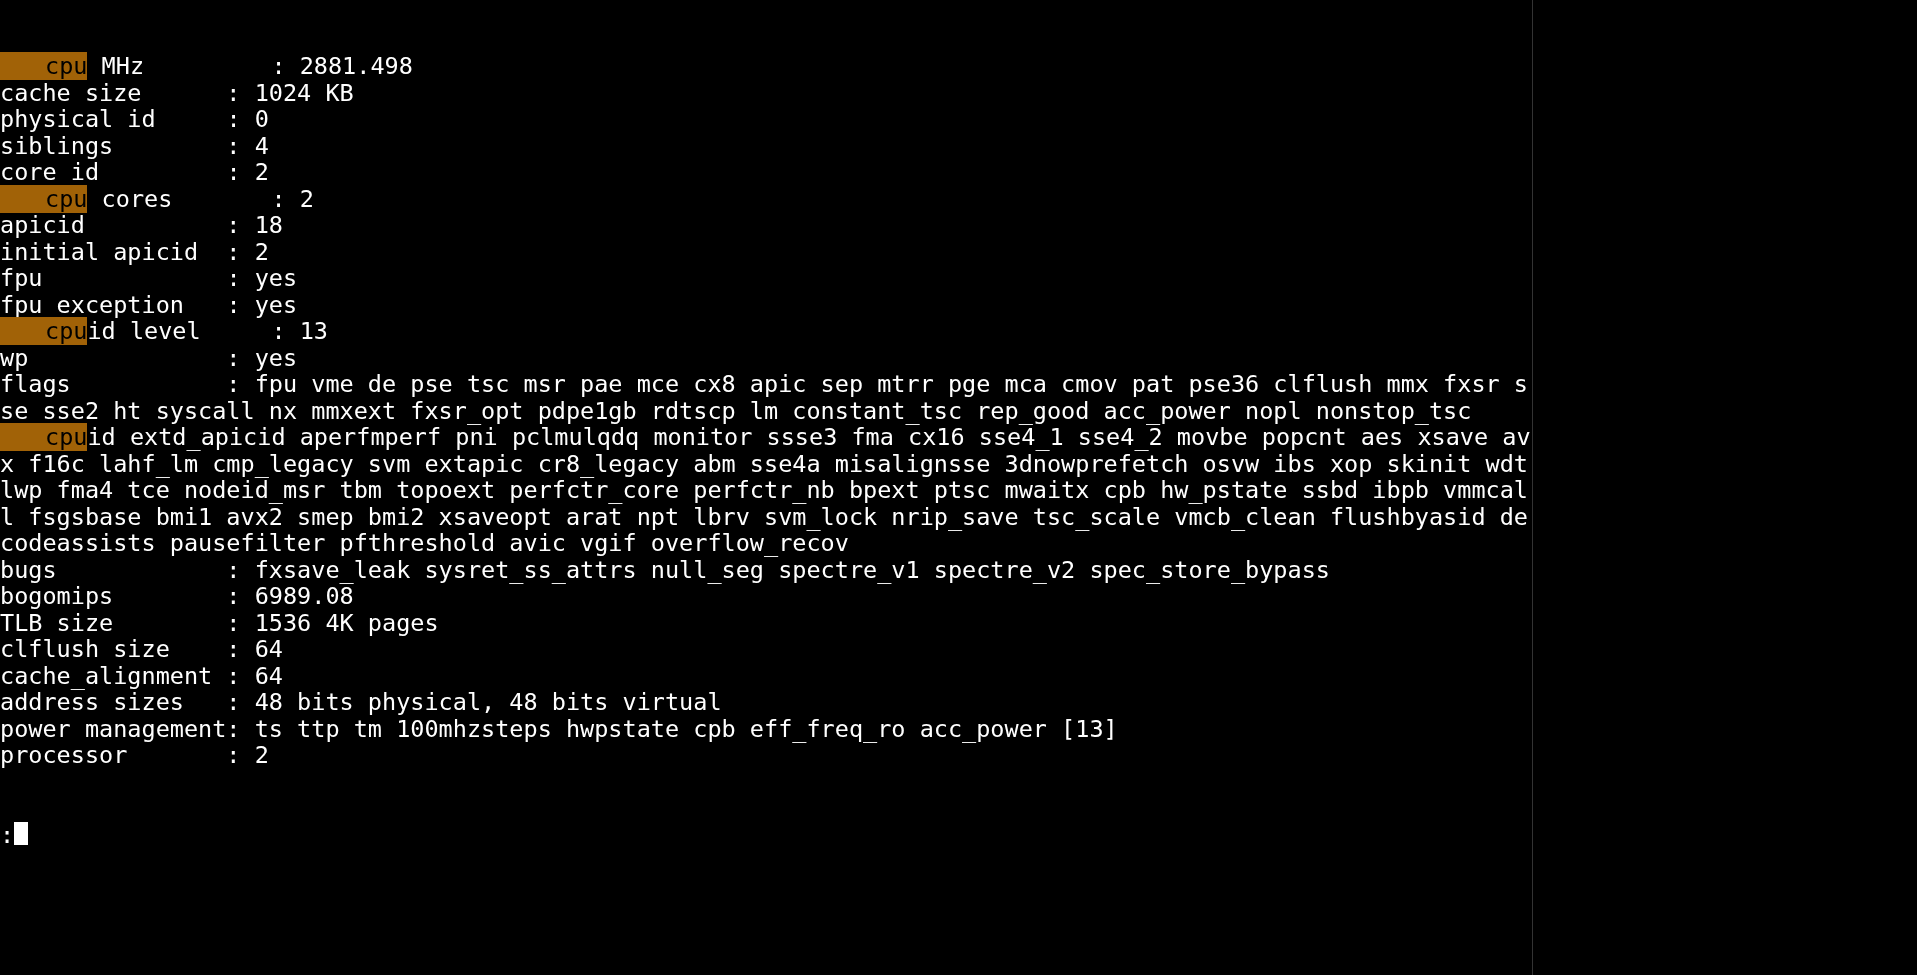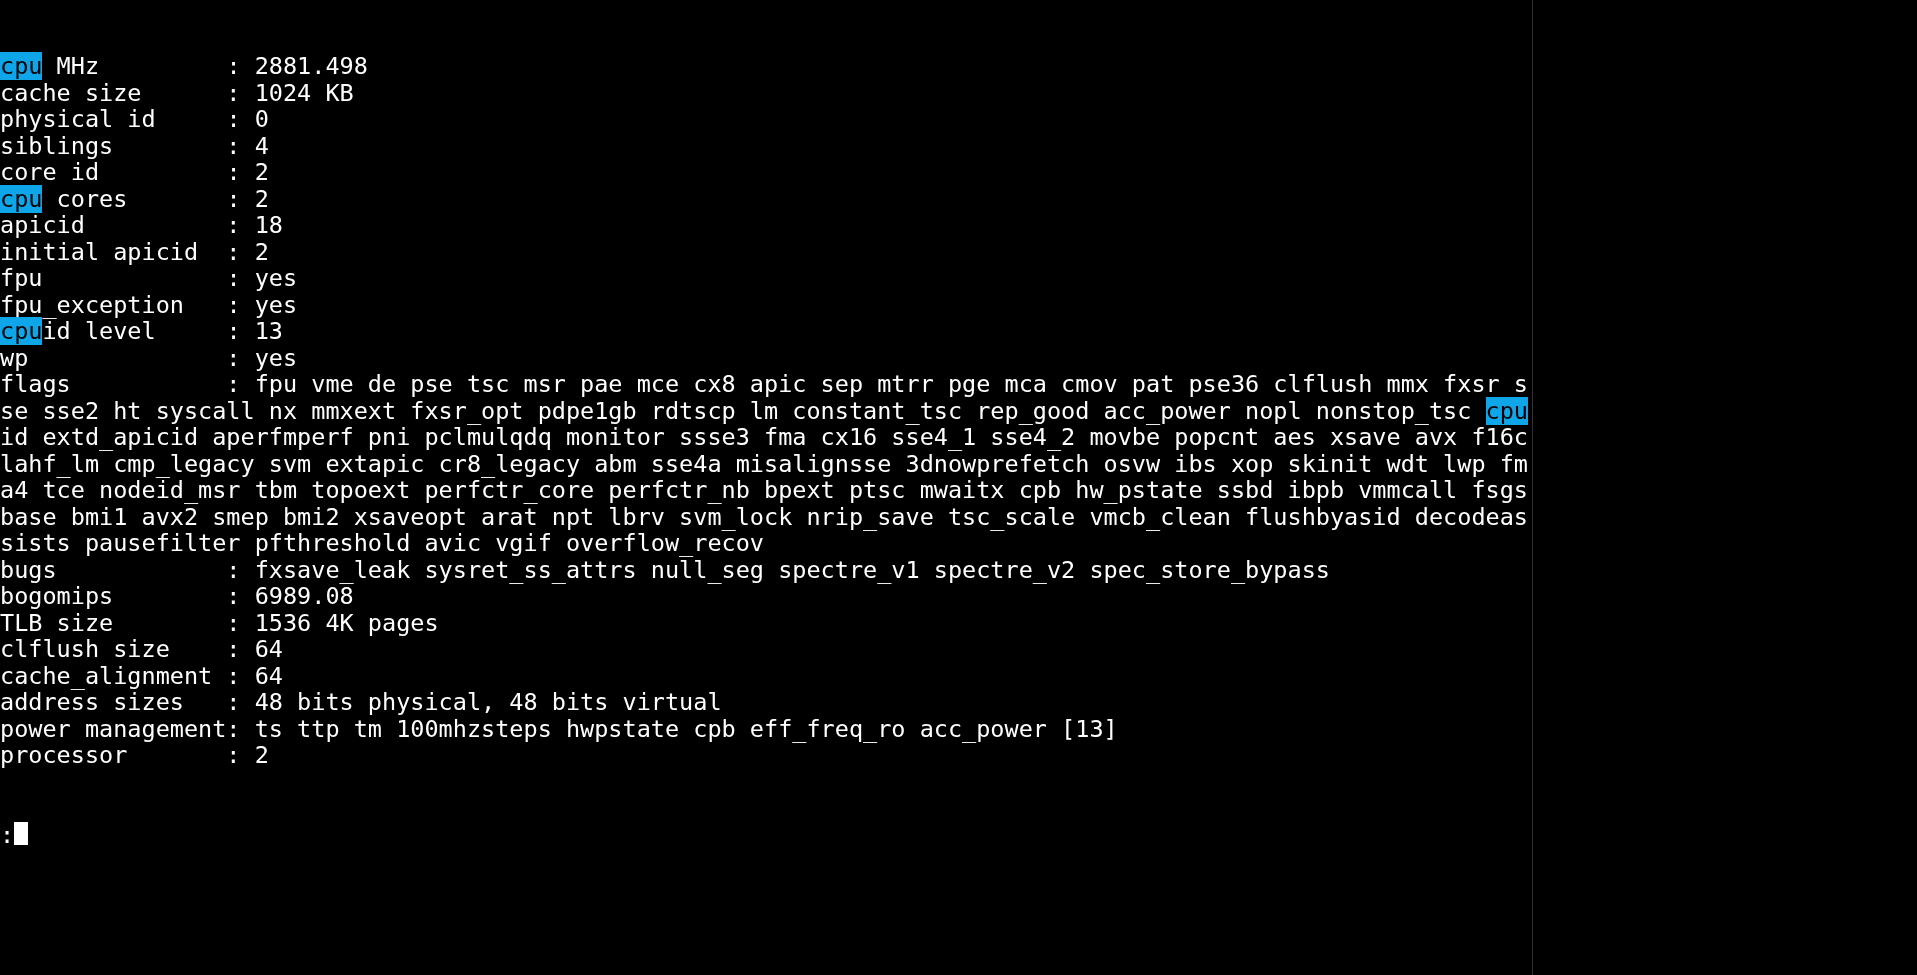--- a/index.html
+++ b/index.html
@@ -18,22 +18,23 @@
     width: 1533px;
     height: 975px;
     background: #000000;
     white-space: pre-wrap;
     word-break: break-all;
     position: relative;
     border-right: 1px solid #333;
     box-sizing: border-box;
   }
   .highlight {
-    background: #0ea5e9;
+    background: #a16207;
     color: #000000;
+    padding-left: 45px;
   }
   .line {
     white-space: pre-wrap;
     word-break: break-all;
   }
   .prompt-line {
     display: flex;
     align-items: flex-start;
   }
   .cursor {

